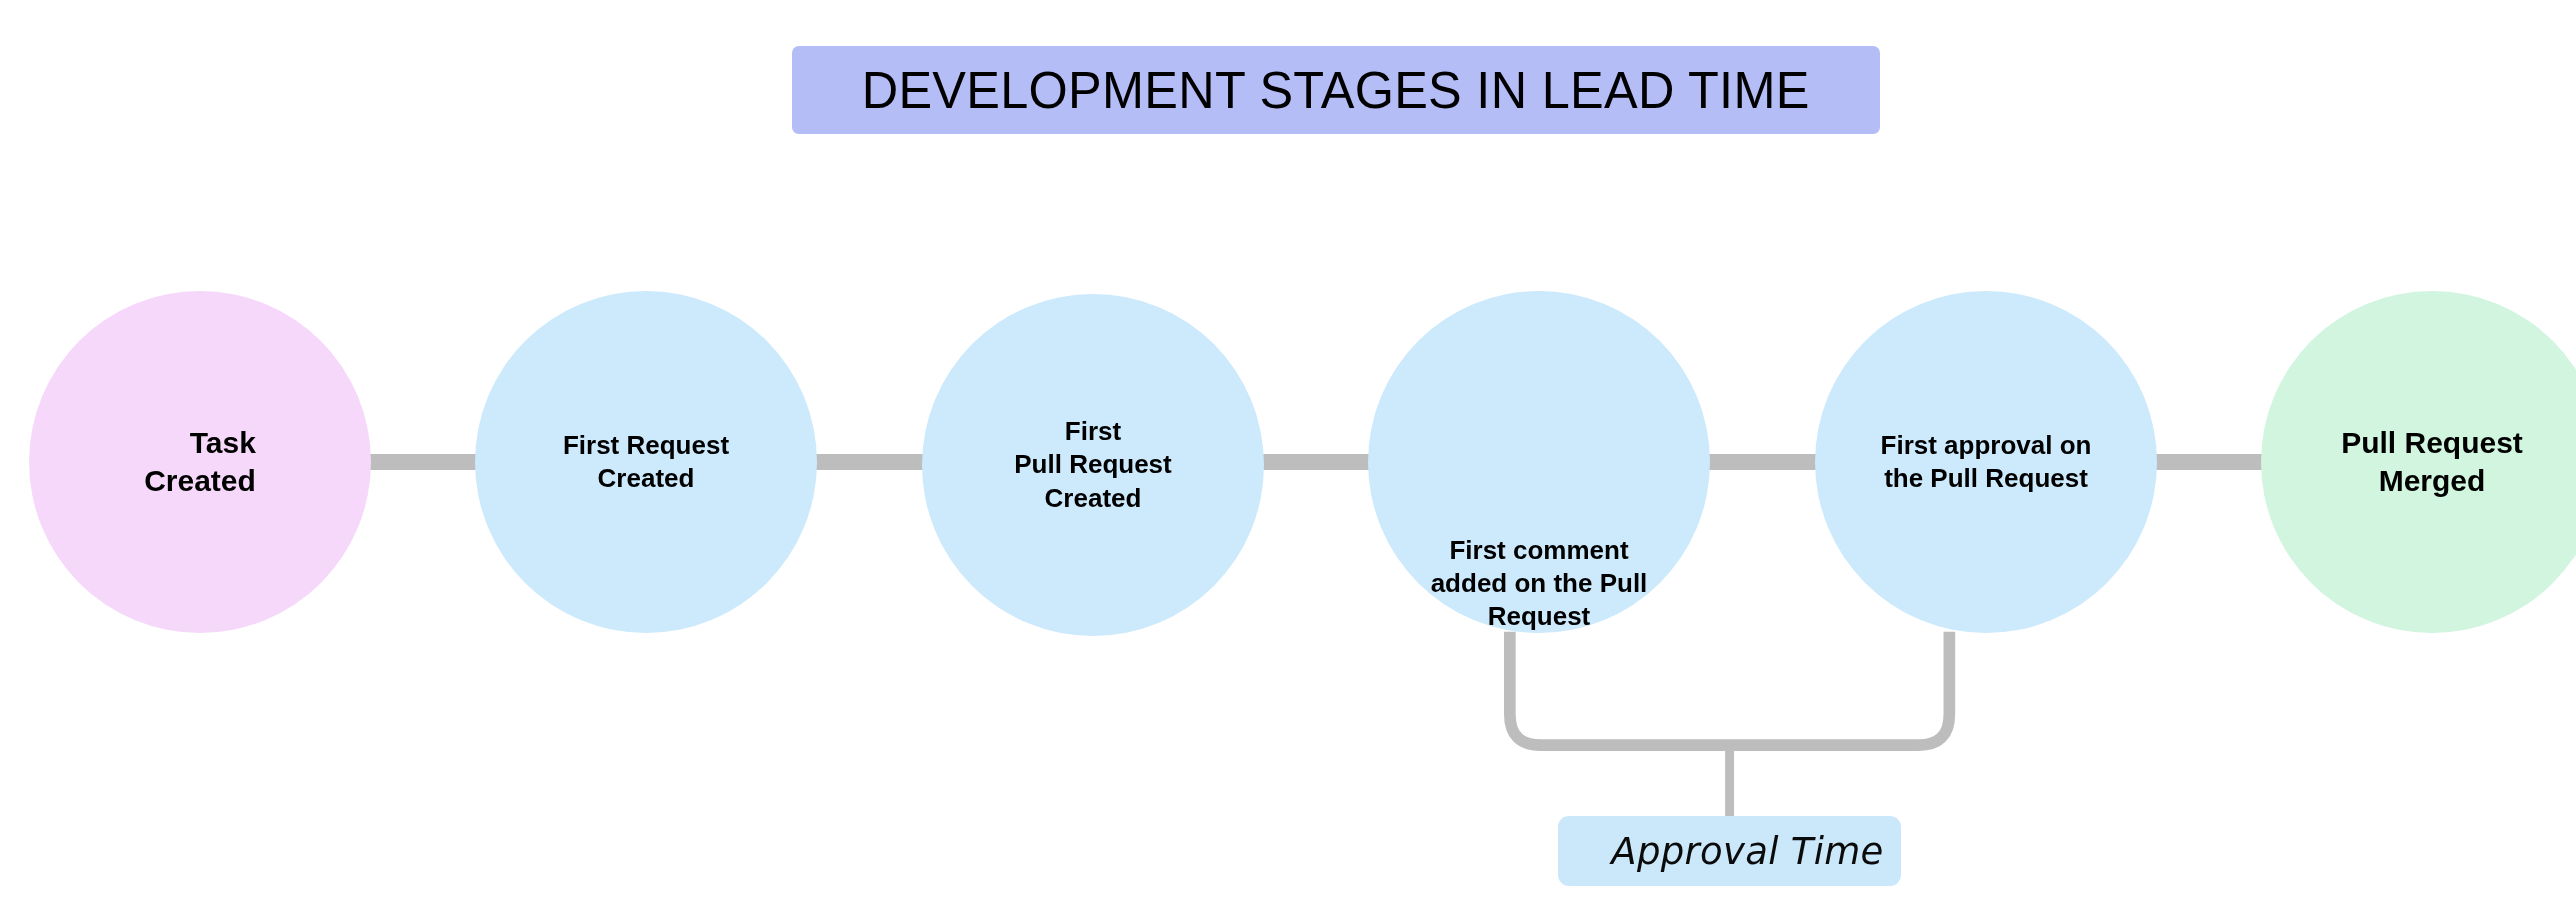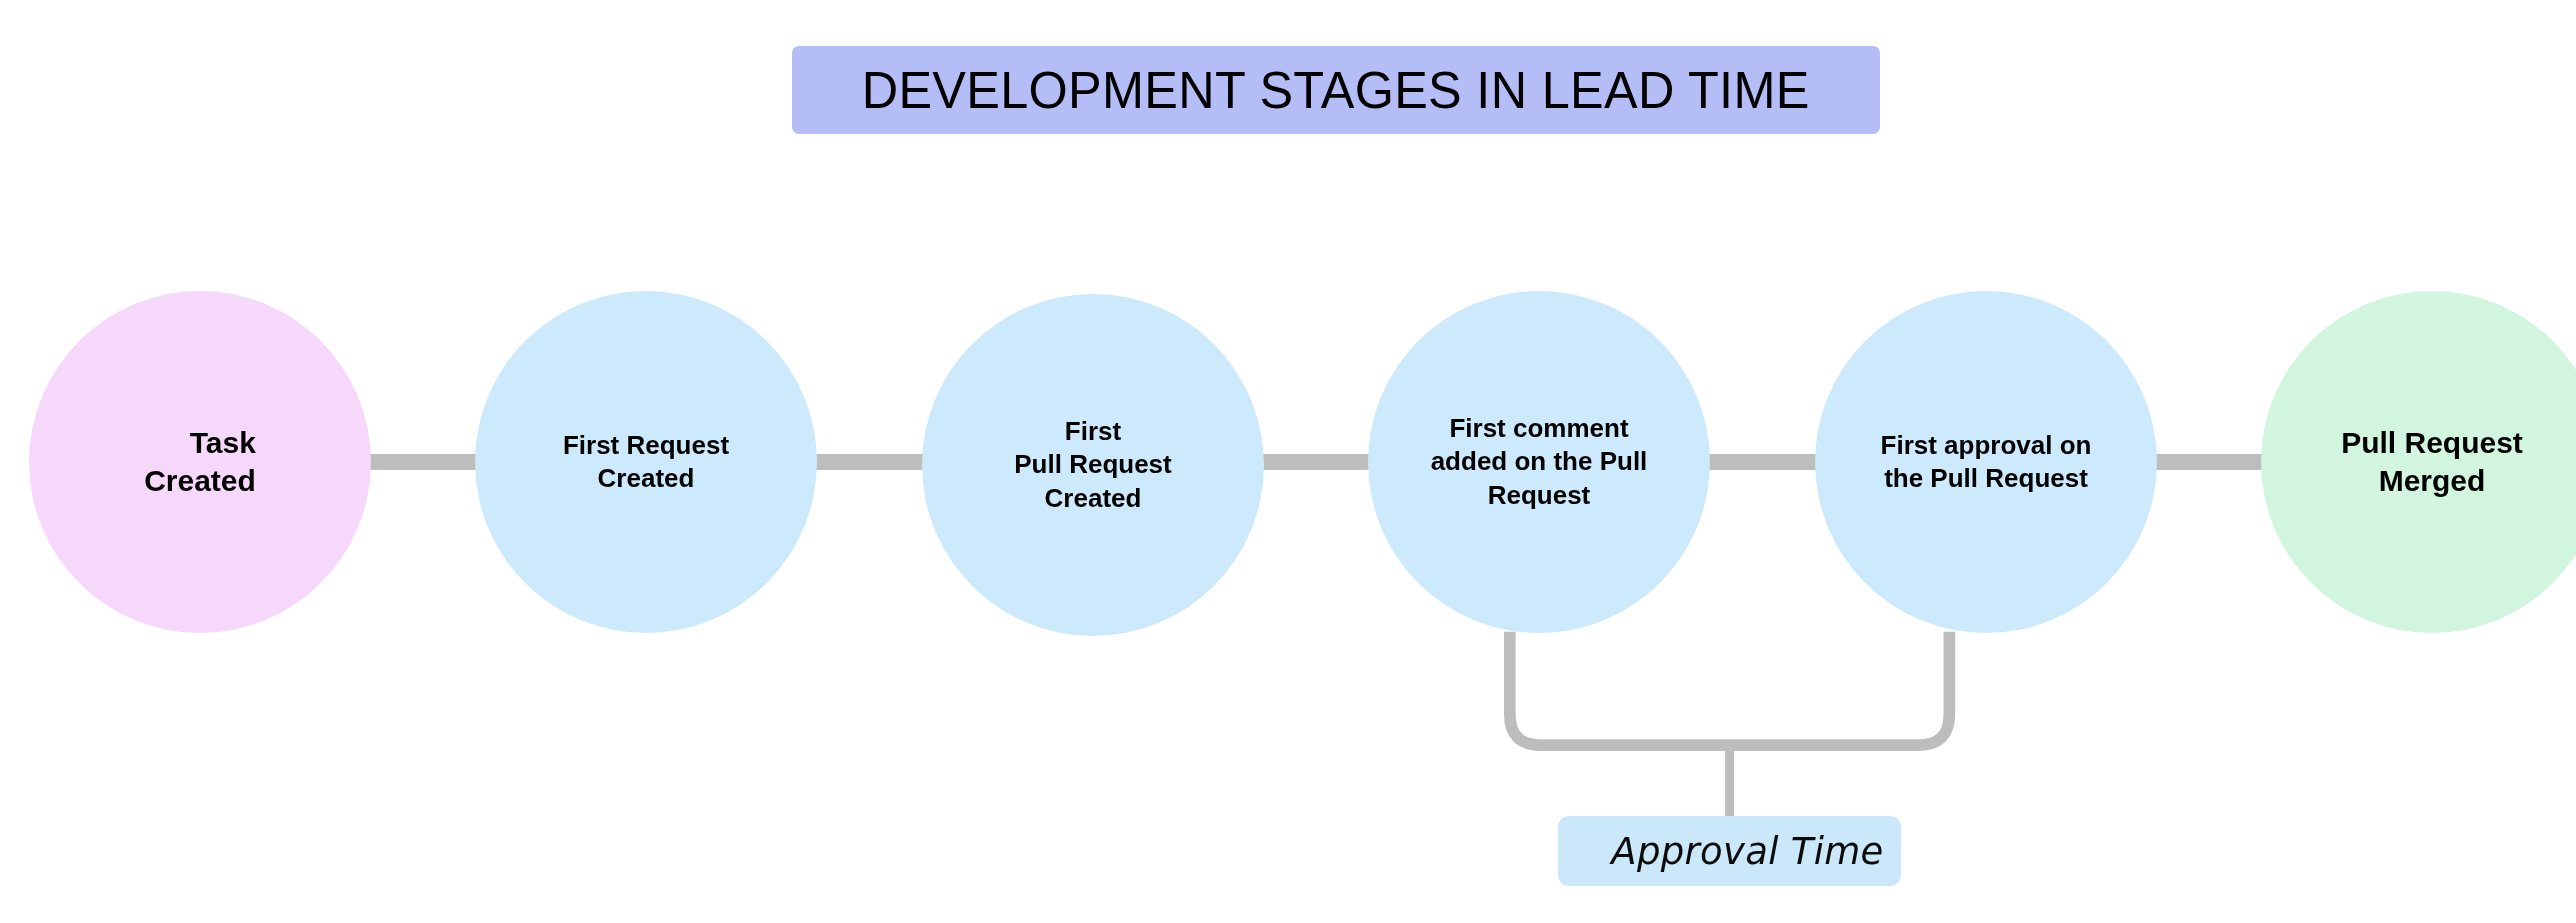--- a/index.html
+++ b/index.html
@@ -139,21 +139,21 @@
     <span class="node-label fs-md">First Request
 Created</span>
   </div>
 
   <div class="node blue" style="left:922px; top:294px; width:342px; height:342px;">
     <span class="node-label fs-md">First
 Pull Request
 Created</span>
   </div>
 
-  <div class="node blue" style="left:1368px; top:291px; width:342px; height:342px;">
+  <div class="node blue" style="left:1368px; top:291px; width:342px; height:342px;align-items:flex-end;">
     <span class="node-label fs-md" style="width:316px;">First comment
 added on the Pull
 Request</span>
   </div>
 
   <div class="node blue" style="left:1815px; top:291px; width:342px; height:342px;align-items:center;">
     <span class="node-label fs-md" style="width:323px;">First approval on
 the Pull Request</span>
   </div>
 

